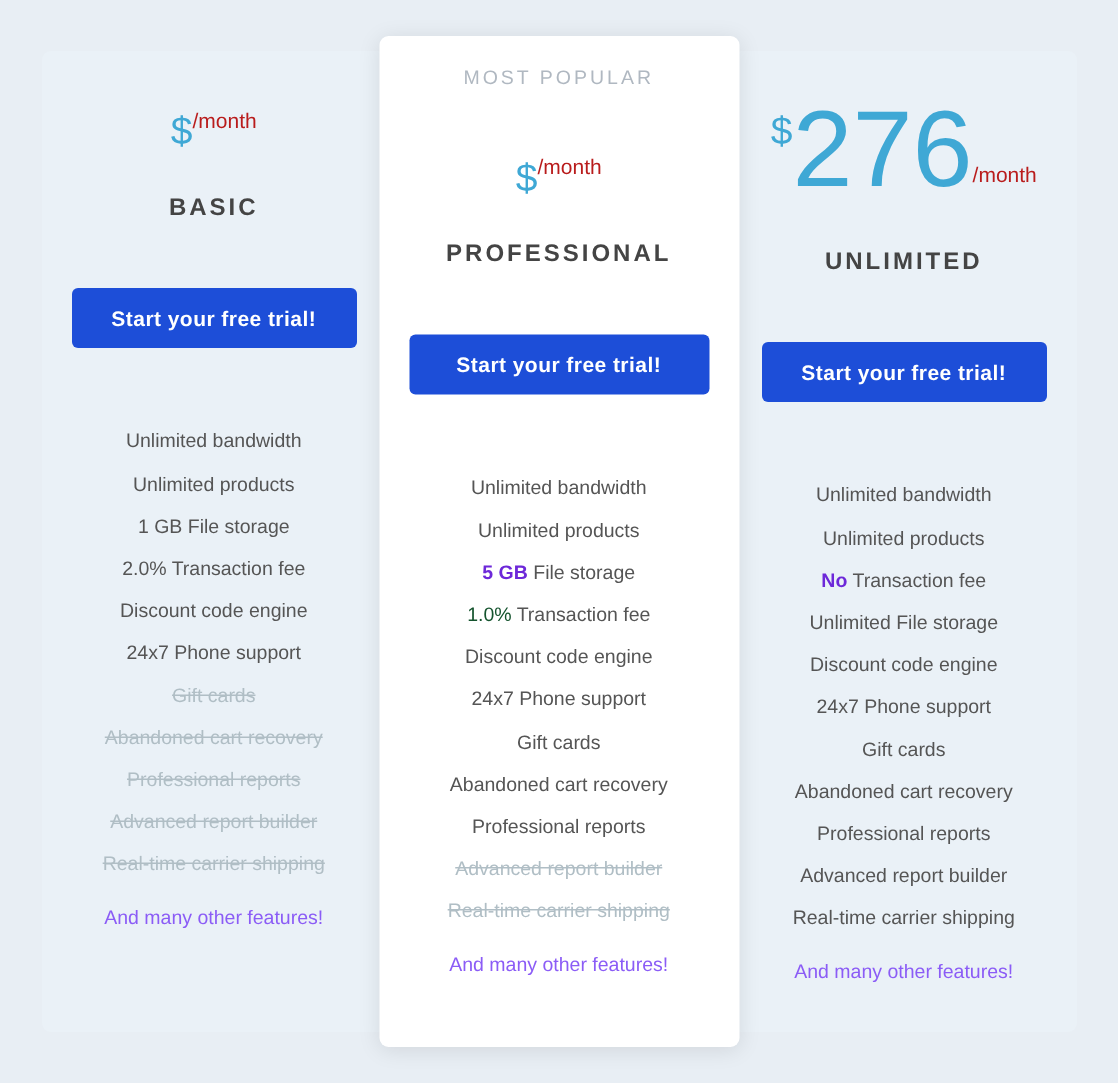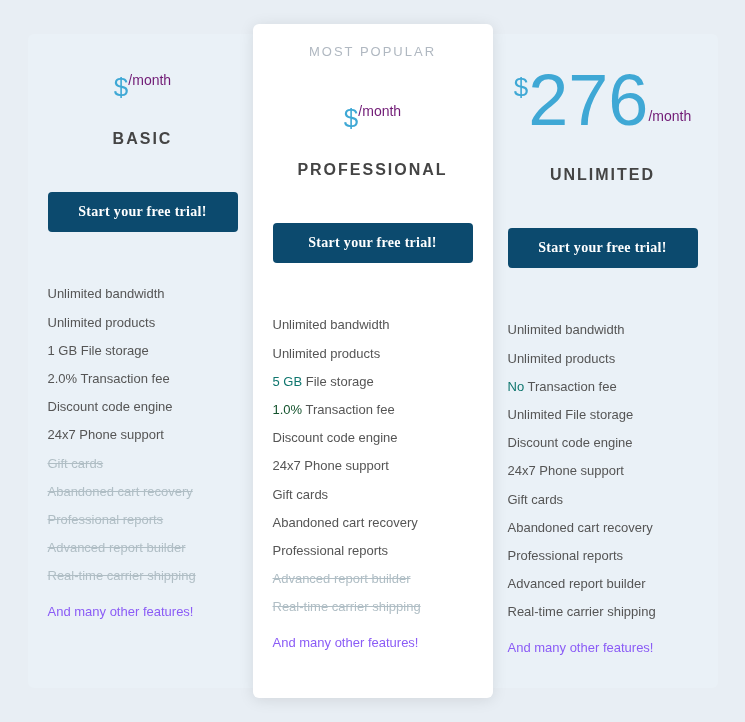--- a/index.html
+++ b/index.html
@@ -60,49 +60,49 @@
       margin-top: 10px;
       line-height: 1;
     }
     .price-amount {
       font-size: 72px;
       font-weight: 300;
       line-height: 1;
     }
     .price-period {
       font-size: 14px;
-      color: #701a75;
+      color: #b91c1c;
       align-self: flex-end;
       margin-bottom: 12px;
     }
     .plan-name {
       font-size: 16px;
       font-weight: 700;
       letter-spacing: 2px;
       color: #444;
       text-transform: uppercase;
       margin-bottom: 16px;
     }
     .cta-button {
-      background: #0c4a6e;
+      background: #1d4ed8;
       color: #fff;
       border: none;
       border-radius: 4px;
       padding: 12px 22px;
       font-size: 14px;
       font-weight: 600;
       cursor: pointer;
       width: 100%;
       margin-bottom: 20px;
       letter-spacing: 0.3px;
-      font-family: Liberation Serif, serif;
     }
     .features-list {
       list-style: none;
       width: 100%;
+      text-align: center;
     }
     .features-list li {
       font-size: 13px;
       color: #555;
       padding: 5px 0;
       line-height: 1.4;
     }
     .features-list li.disabled {
       color: #b0bec5;
       text-decoration: line-through;
@@ -111,21 +111,22 @@
       color: #8b5cf6;
       text-decoration: none;
       font-size: 13px;
       padding-top: 8px;
       display: block;
     }
     .feature-part-orange {
       color: #14532d;
     }
     .feature-part-green {
-      color: #0f766e;
+      color: #6d28d9;
+      font-weight: bold;
     }
   </style>
 </head>
 <body>
 
 <div class="pricing-container">
 <div class="plan-card">
     <div class="price-row">
       <span class="price-dollar">$</span>
       <span class="price-period">/month</span>

